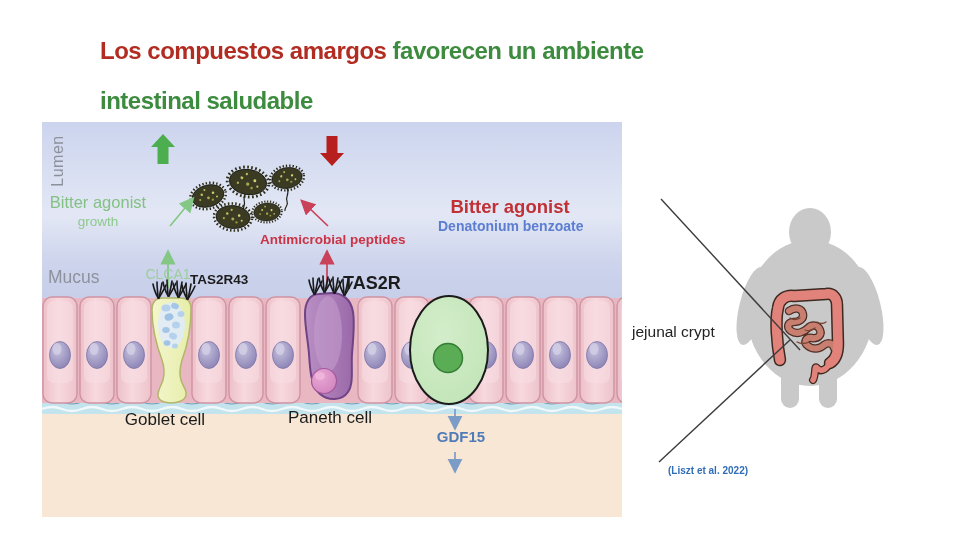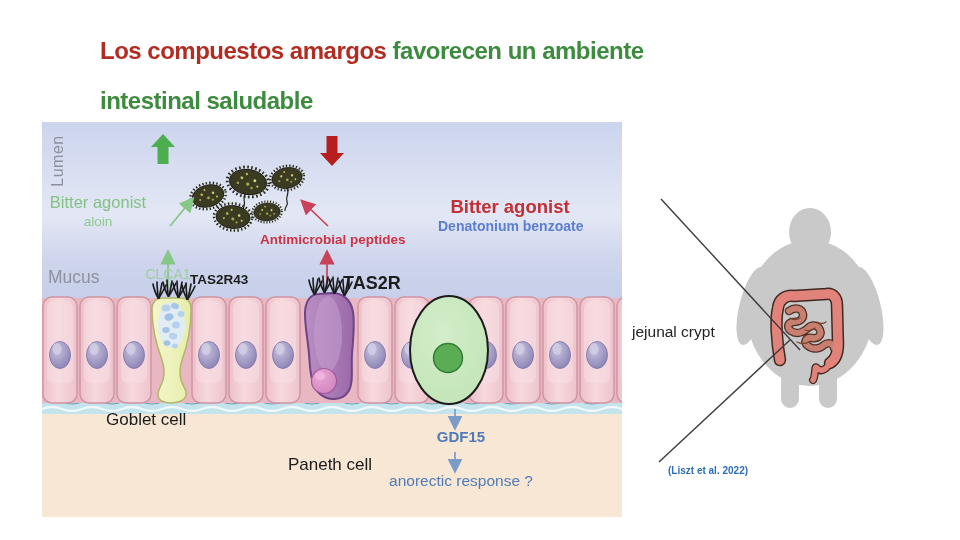--- a/index.html
+++ b/index.html
@@ -19,22 +19,22 @@
   .lbl-bgrowth{left:138px;top:15px;font-size:19px;font-weight:bold;color:#a32c2c;}
   .lbl-bitterL{left:0px;top:71px;width:112px;text-align:center;font-size:16.5px;color:#84c184;}
   .lbl-aloin{left:0px;top:92px;width:112px;text-align:center;font-size:13.5px;color:#8ec98e;}
   .lbl-clca1{left:96px;top:109px;width:60px;text-align:center;font-size:14px;color:#9ccf9c;margin-top:35px;}
   .lbl-anti{left:218px;top:110px;width:140px;text-align:center;font-size:13.5px;font-weight:600;color:#ca3445;}
   .lbl-bitterR{left:408px;top:74px;width:120px;text-align:center;font-size:18.5px;font-weight:bold;color:#c13034;}
   .lbl-denat{left:396px;top:96px;width:144px;text-align:center;font-size:14px;font-weight:600;color:#5b7ed1;}
   .lbl-mucus{left:6px;top:145px;font-size:17.5px;color:#8f929e;}
   .lbl-tas2r43{left:148px;top:150px;font-size:13.5px;font-weight:bold;color:#1c1c1c;}
   .lbl-tas2r{left:301px;top:151px;font-size:18px;font-weight:bold;color:#1c1c1c;}
-  .lbl-goblet{left:64px;top:288px;width:100px;font-size:17px;color:#1b1b1b;}
-  .lbl-paneth{left:238px;top:286px;width:100px;text-align:center;font-size:17px;color:#1b1b1b;margin-top:47px;}
+  .lbl-goblet{left:73px;top:288px;width:100px;text-align:center;font-size:17px;color:#1b1b1b;}
+  .lbl-paneth{left:238px;top:286px;width:100px;text-align:center;font-size:17px;color:#1b1b1b;}
   .lbl-gdf15{left:379px;top:306px;width:80px;text-align:center;font-size:15px;font-weight:bold;color:#4f7cb8;}
   .lbl-anorectic{left:328px;top:350px;width:182px;text-align:center;font-size:15.5px;color:#4f7cb8;}
   
   .bodyfig{left:630px;top:148px;width:320px;height:332px;}
   .lbl-jejunal{left:632px;top:323px;font-size:15.5px;color:#222;}
   .lbl-cite{left:668px;top:465px;font-size:10px;font-weight:600;color:#2f6db8;}
 </style>
 </head>
 <body>
 
@@ -210,32 +210,31 @@
         <use href="#tuft" x="292" y="157"></use>
           <use href="#tuft" x="302" y="159"></use>
       </g>
 
       <line x1="413" y1="287" x2="413" y2="302" stroke="#7a9cc6" stroke-width="1.7" marker-end="url(#mBlue)"></line>
       <line x1="413" y1="330" x2="413" y2="345" stroke="#7a9cc6" stroke-width="1.7" marker-end="url(#mBlue)"></line>
     </svg>
 
     <div class="dlbl lbl-lumen">Lumen</div>
     <div class="dlbl lbl-bitterL">Bitter agonist</div>
-    <div class="dlbl lbl-aloin">aloin</div>
+    <div class="dlbl lbl-aloin">growth</div>
     <div class="dlbl lbl-clca1">CLCA1</div>
     <div class="dlbl lbl-anti">Antimicrobial peptides</div>
     <div class="dlbl lbl-bitterR">Bitter agonist</div>
     <div class="dlbl lbl-denat">Denatonium benzoate</div>
     <div class="dlbl lbl-mucus">Mucus</div>
     <div class="dlbl lbl-tas2r43">TAS2R43</div>
     <div class="dlbl lbl-tas2r">TAS2R</div>
     <div class="dlbl lbl-goblet">Goblet cell</div>
     <div class="dlbl lbl-paneth">Paneth cell</div>
     <div class="dlbl lbl-gdf15">GDF15</div>
-    <div class="dlbl lbl-anorectic">anorectic response ?</div>
   </div>
 
   <svg class="abs bodyfig" width="320" height="332" viewBox="0 0 320 332">
     <g fill="#c9c9c9">
       <ellipse cx="180" cy="84" rx="21" ry="24"></ellipse>
       <ellipse cx="122" cy="158" rx="12.5" ry="40" transform="rotate(14 122 158)"></ellipse>
       <ellipse cx="238" cy="158" rx="12.5" ry="40" transform="rotate(-14 238 158)"></ellipse>
       <rect x="151" y="218" width="18" height="42" rx="9"></rect>
       <rect x="189" y="218" width="18" height="42" rx="9"></rect>
       <ellipse cx="180" cy="165" rx="63" ry="73"></ellipse>

